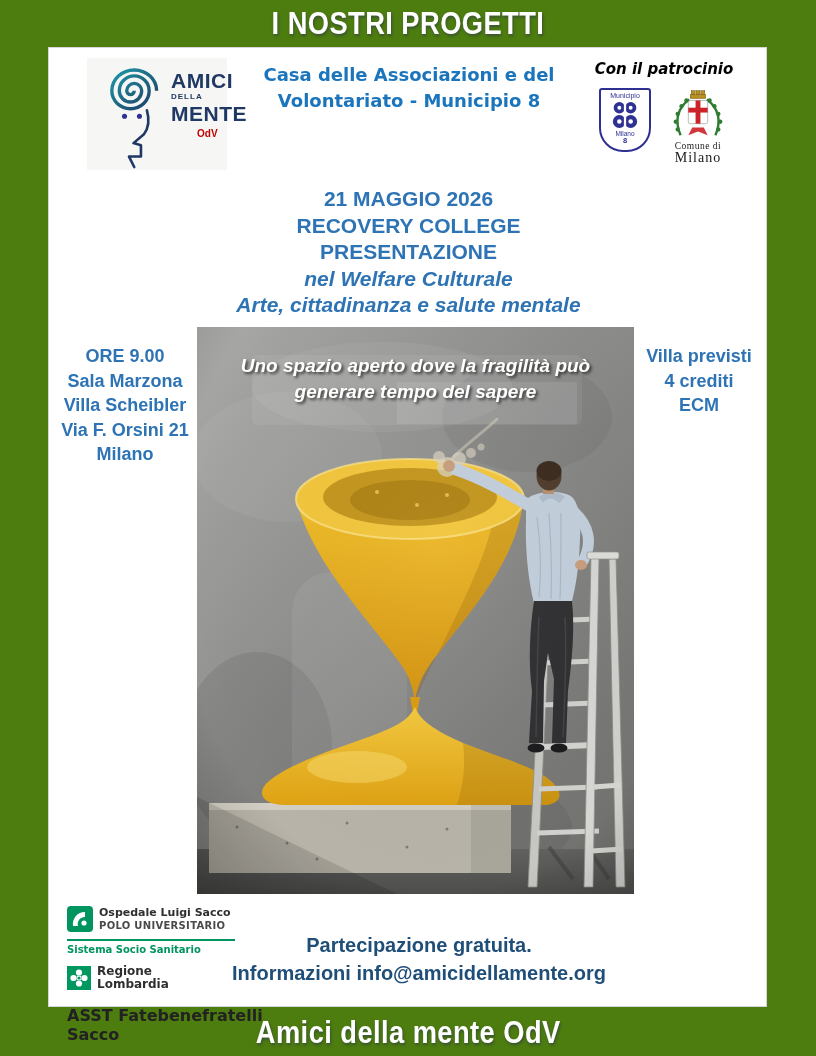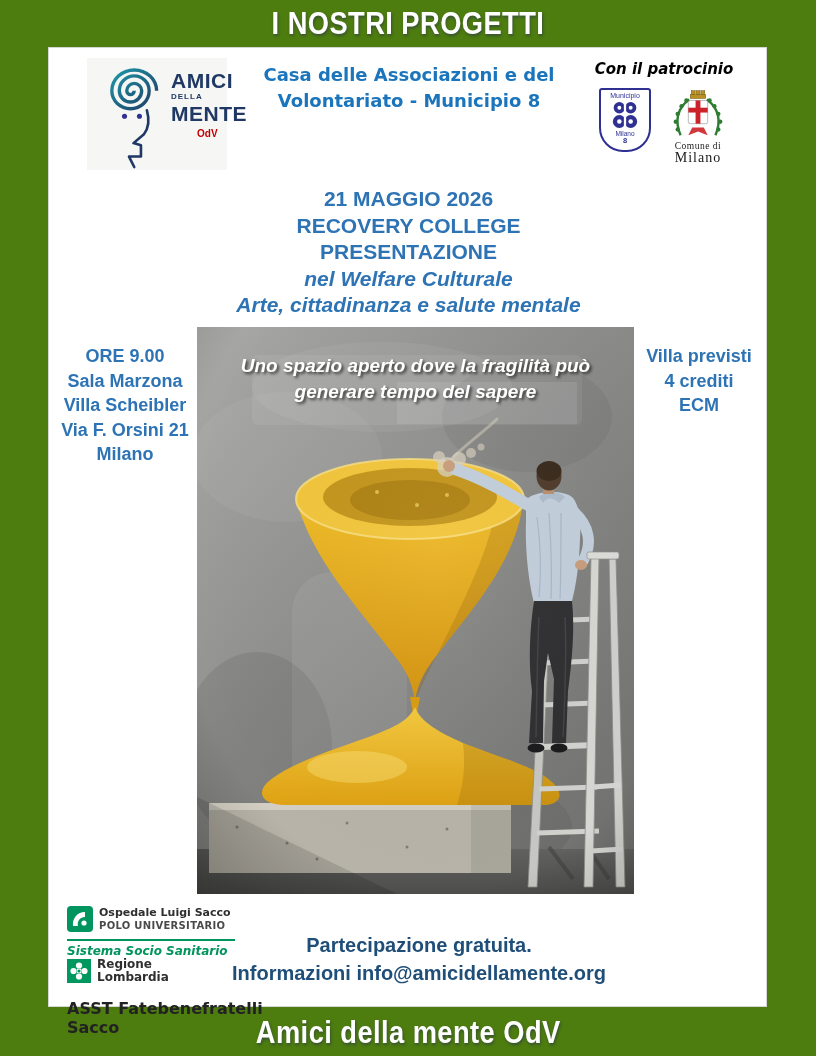--- a/index.html
+++ b/index.html
@@ -58,21 +58,21 @@
     font-weight:bold;font-style:italic;font-size:19px;line-height:26px;
     text-shadow:2px 2px 3px rgba(0,0,0,.65);}
 
   
   .sponsors{position:absolute;left:18px;top:858px;width:200px;}
   .sp-row{display:flex;align-items:center;gap:6px;}
   .sp-col{display:flex;flex-direction:column;line-height:1.05;}
   .osp-name{font-family:"DejaVu Sans",sans-serif;font-size:11px;font-weight:bold;color:#2f2f2f;}
   .osp-sub{font-family:"DejaVu Sans",sans-serif;font-size:10px;font-weight:bold;color:#4a4a4a;margin-top:2px;letter-spacing:.3px;}
   .sp-divider{width:168px;height:2px;background:#00945E;margin:7px 0 3px 0;}
-  .sistema{font-family:"DejaVu Sans",sans-serif;font-size:12px;font-weight:bold;color:#00945E;margin-bottom:0;font-style:italic;}
+  .sistema{font-family:"DejaVu Sans",sans-serif;font-size:10px;font-weight:bold;color:#00945E;margin-bottom:10px;}
   .reg-name{font-family:"DejaVu Sans",sans-serif;font-size:12px;font-weight:bold;color:#2f2f2f;}
   .asst{font-family:"DejaVu Sans",sans-serif;font-size:16px;font-weight:bold;color:#222;margin-top:16px;}
 
   
   .footer-info{position:absolute;left:80px;top:884px;width:580px;text-align:center;color:#1F4E79;
     font-weight:bold;font-size:20px;line-height:27.5px;}
 </style>
 </head>
 <body>
 

